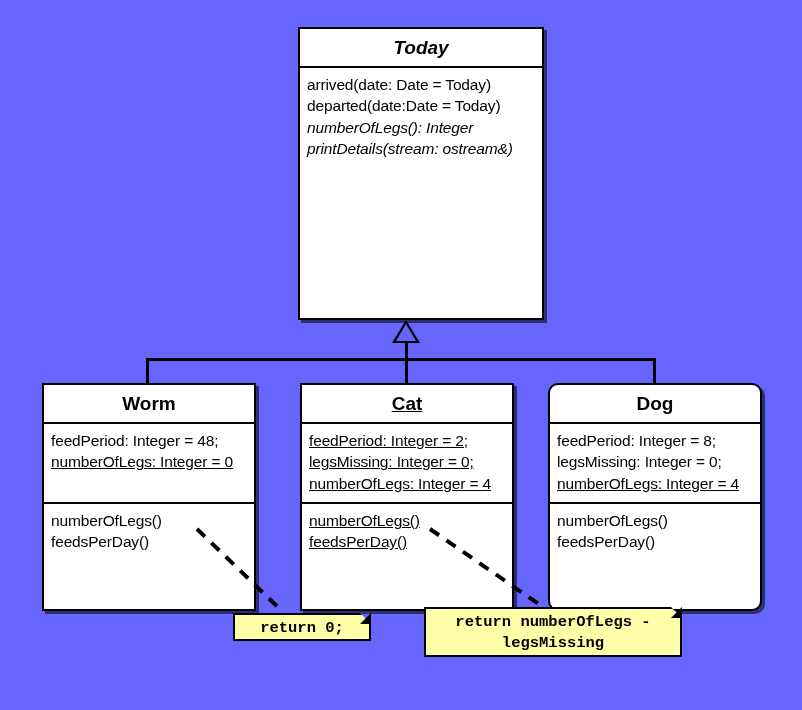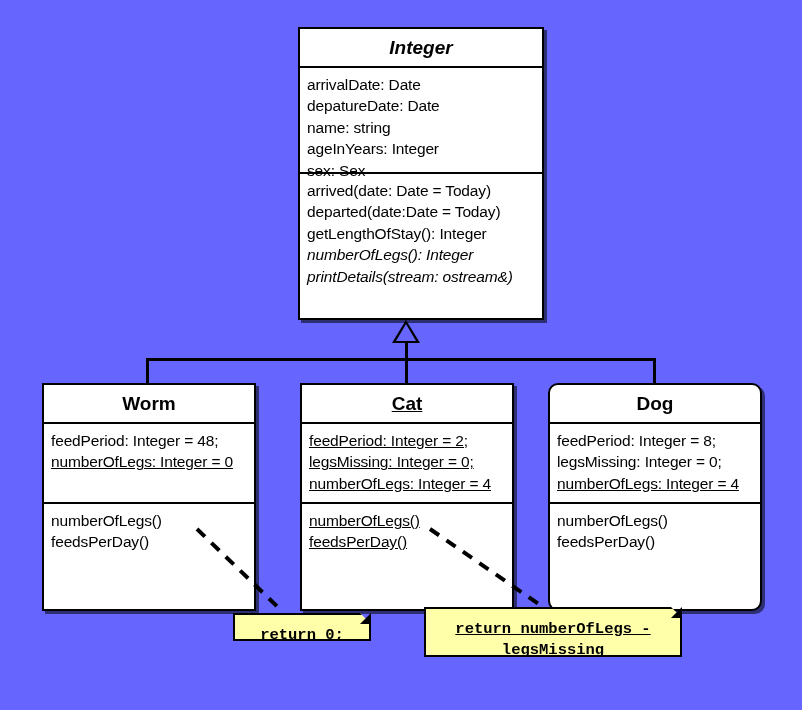--- a/index.html
+++ b/index.html
@@ -85,22 +85,21 @@
     box-sizing:border-box;
     box-shadow:3px 3px 0 rgba(0,0,0,0.55);
     font-family:"Liberation Mono", monospace;
     font-weight:bold;
     font-size:15.5px;
     line-height:21px;
     color:#000;
     text-align:center;
     -webkit-clip-path:polygon(0 0, calc(100% - 11px) 0, 100% 11px, 100% 100%, 0 100%);
     clip-path:polygon(0 0, calc(100% - 11px) 0, 100% 11px, 100% 100%, 0 100%);
-    padding-top:10px;
-    text-decoration:underline;
+    padding-top:3px;
   }
   .note-fold{
     position:absolute;
     width:0;height:0;
     border-left:11px solid transparent;
     border-bottom:11px solid #000000;
   }
   #note-worm{left:233px;top:613px;width:138px;height:28px;}
   #note-cat{left:424px;top:607px;width:258px;height:50px;}
 
@@ -117,34 +116,26 @@
 
   <div class="line vline" style="left:405px;top:343px;height:18px;"></div>
 
   <div class="line hline" style="left:146px;top:358px;width:510px;"></div>
 
   <div class="line vline" style="left:146px;top:358px;height:26px;"></div>
   <div class="line vline" style="left:405px;top:358px;height:26px;"></div>
   <div class="line vline" style="left:653px;top:358px;height:26px;"></div>
 
   <div class="uml-class" id="animal">
-    <div class="class-name abstract">Integer</div>
+    <div class="class-name abstract">Today</div>
 
-    <div class="compartment attrs">
-      <div class="member">arrivalDate: Date</div>
-      <div class="member">depatureDate: Date</div>
-      <div class="member">name: string</div>
-      <div class="member">ageInYears: Integer</div>
-      <div class="member">sex: Sex</div>
-    </div>
 
     <div class="compartment ops">
       <div class="member">arrived(date: Date = Today)</div>
       <div class="member">departed(date:Date = Today)</div>
-      <div class="member">getLengthOfStay(): Integer</div>
       <div class="member abstract">numberOfLegs(): Integer</div>
       <div class="member abstract">printDetails(stream: ostream&amp;)</div>
     </div>
   </div>
 
   <div class="uml-class subclass" id="worm">
     <div class="class-name">Worm</div>
 
     <div class="compartment attrs">
       <div class="member">feedPeriod: Integer = 48;</div>

